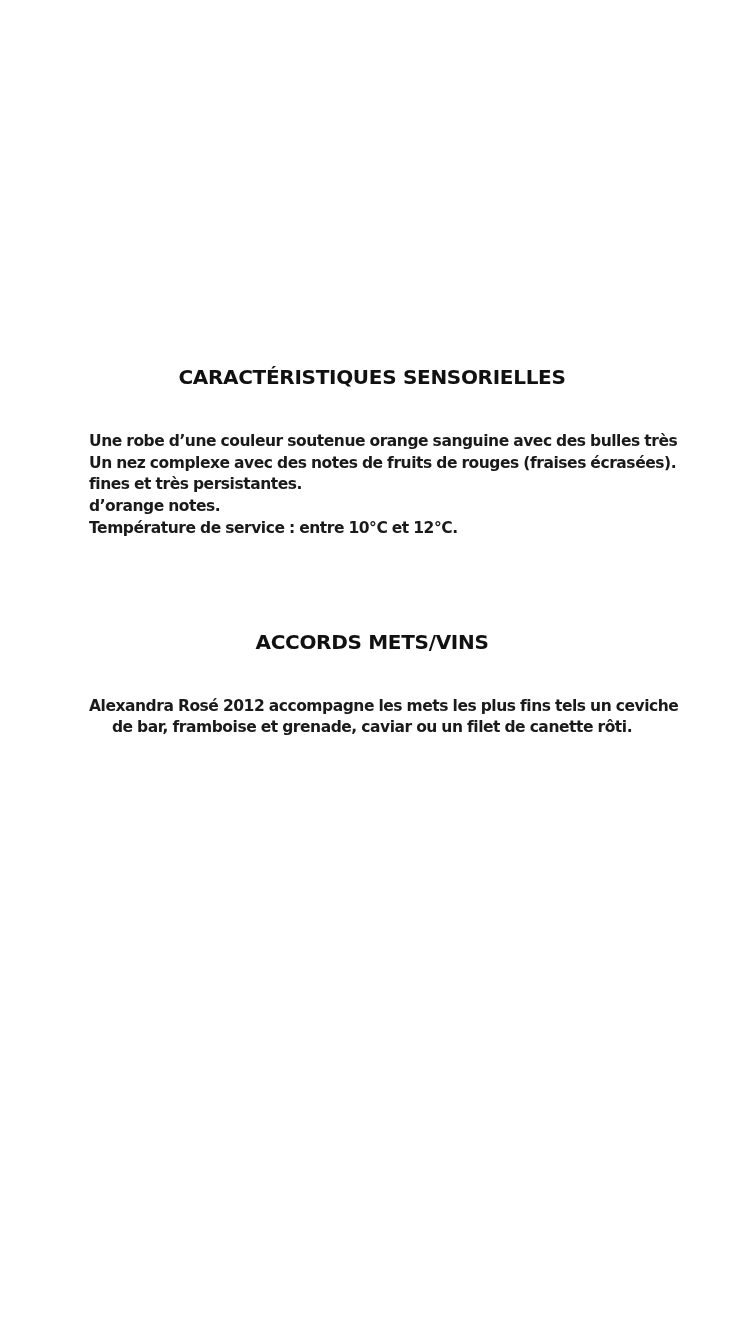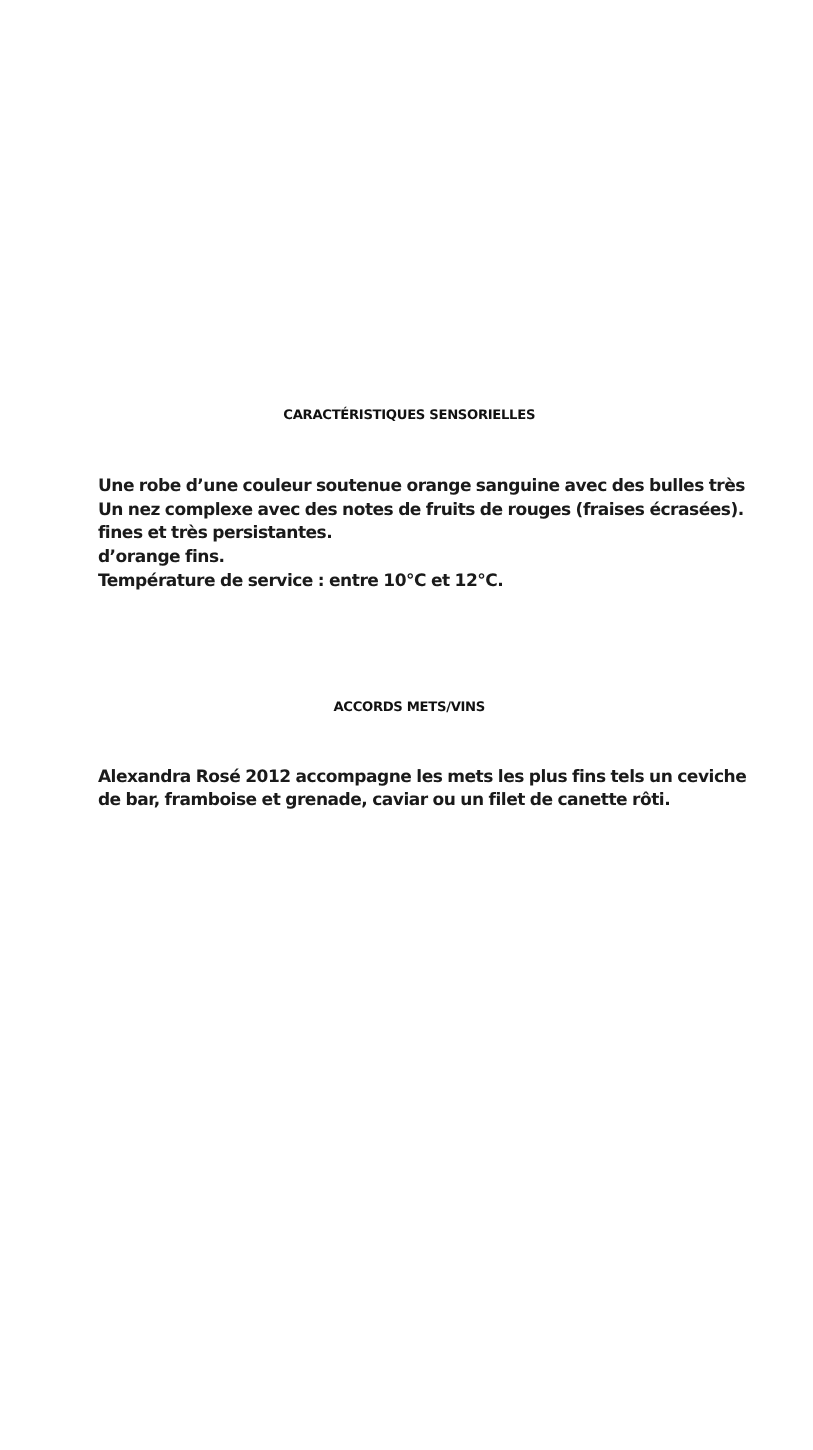--- a/index.html
+++ b/index.html
@@ -17,21 +17,21 @@
     }
     .content {
       position: absolute;
       left: 89px;
       top: 366px;
       width: 566px;
     }
     .section-title {
       font-family: "DejaVu Sans", sans-serif;
       font-weight: bold;
-      font-size: 12px;
+      font-size: 20px;
       letter-spacing: -0.3px;
       text-align: center;
       margin: 0;
       height: 22px;
       line-height: 22px;
       color: #111111;
       white-space: nowrap;
     }
     .paragraphs {
       margin: 0;
@@ -47,34 +47,35 @@
       font-weight: bold;
     }
     #section-sensory .paragraphs {
       margin-top: 43px;
     }
     #section-pairing {
       margin-top: 91px;
     }
     #section-pairing .paragraphs {
       margin-top: 43px;
+      text-align: center;
     }
   </style>
 </head>
 <body>
 
 <div class="content">
 
   <section id="section-sensory">
     <h2 class="section-title">CARACTÉRISTIQUES SENSORIELLES</h2>
     <div class="paragraphs">
       <span class="para-line">Une robe d’une couleur soutenue orange sanguine avec des bulles très</span>
       <span class="para-line">Un nez complexe avec des notes de fruits de rouges (fraises écrasées).</span>
       <span class="para-line">fines et très persistantes.</span>
-      <span class="para-line">d’orange fins.</span>
+      <span class="para-line">d’orange notes.</span>
       <span class="para-line">Température de service : entre 10°C et 12°C.</span>
     </div>
   </section>
 
   <section id="section-pairing">
     <h2 class="section-title">ACCORDS METS/VINS</h2>
     <div class="paragraphs">
       <span class="para-line">Alexandra Rosé 2012 accompagne les mets les plus fins tels un ceviche</span>
       <span class="para-line">de bar, framboise et grenade, caviar ou un filet de canette rôti.</span>
     </div>

